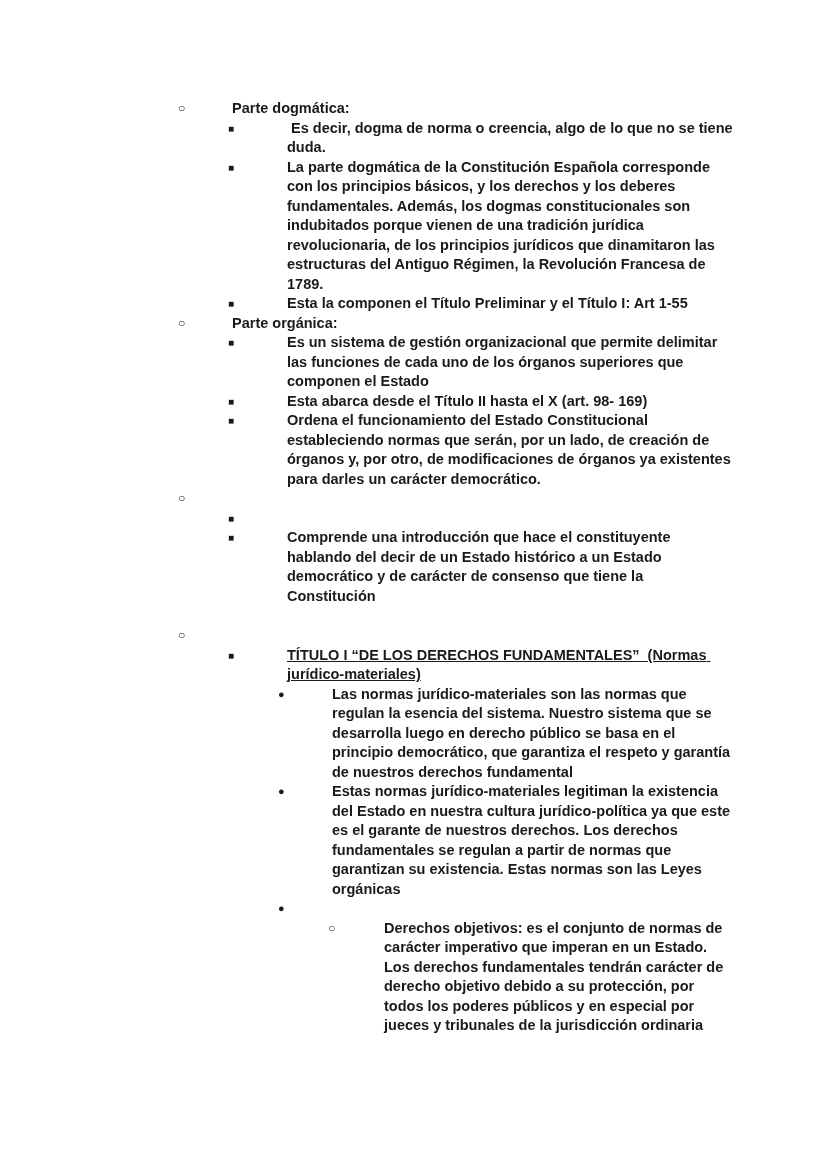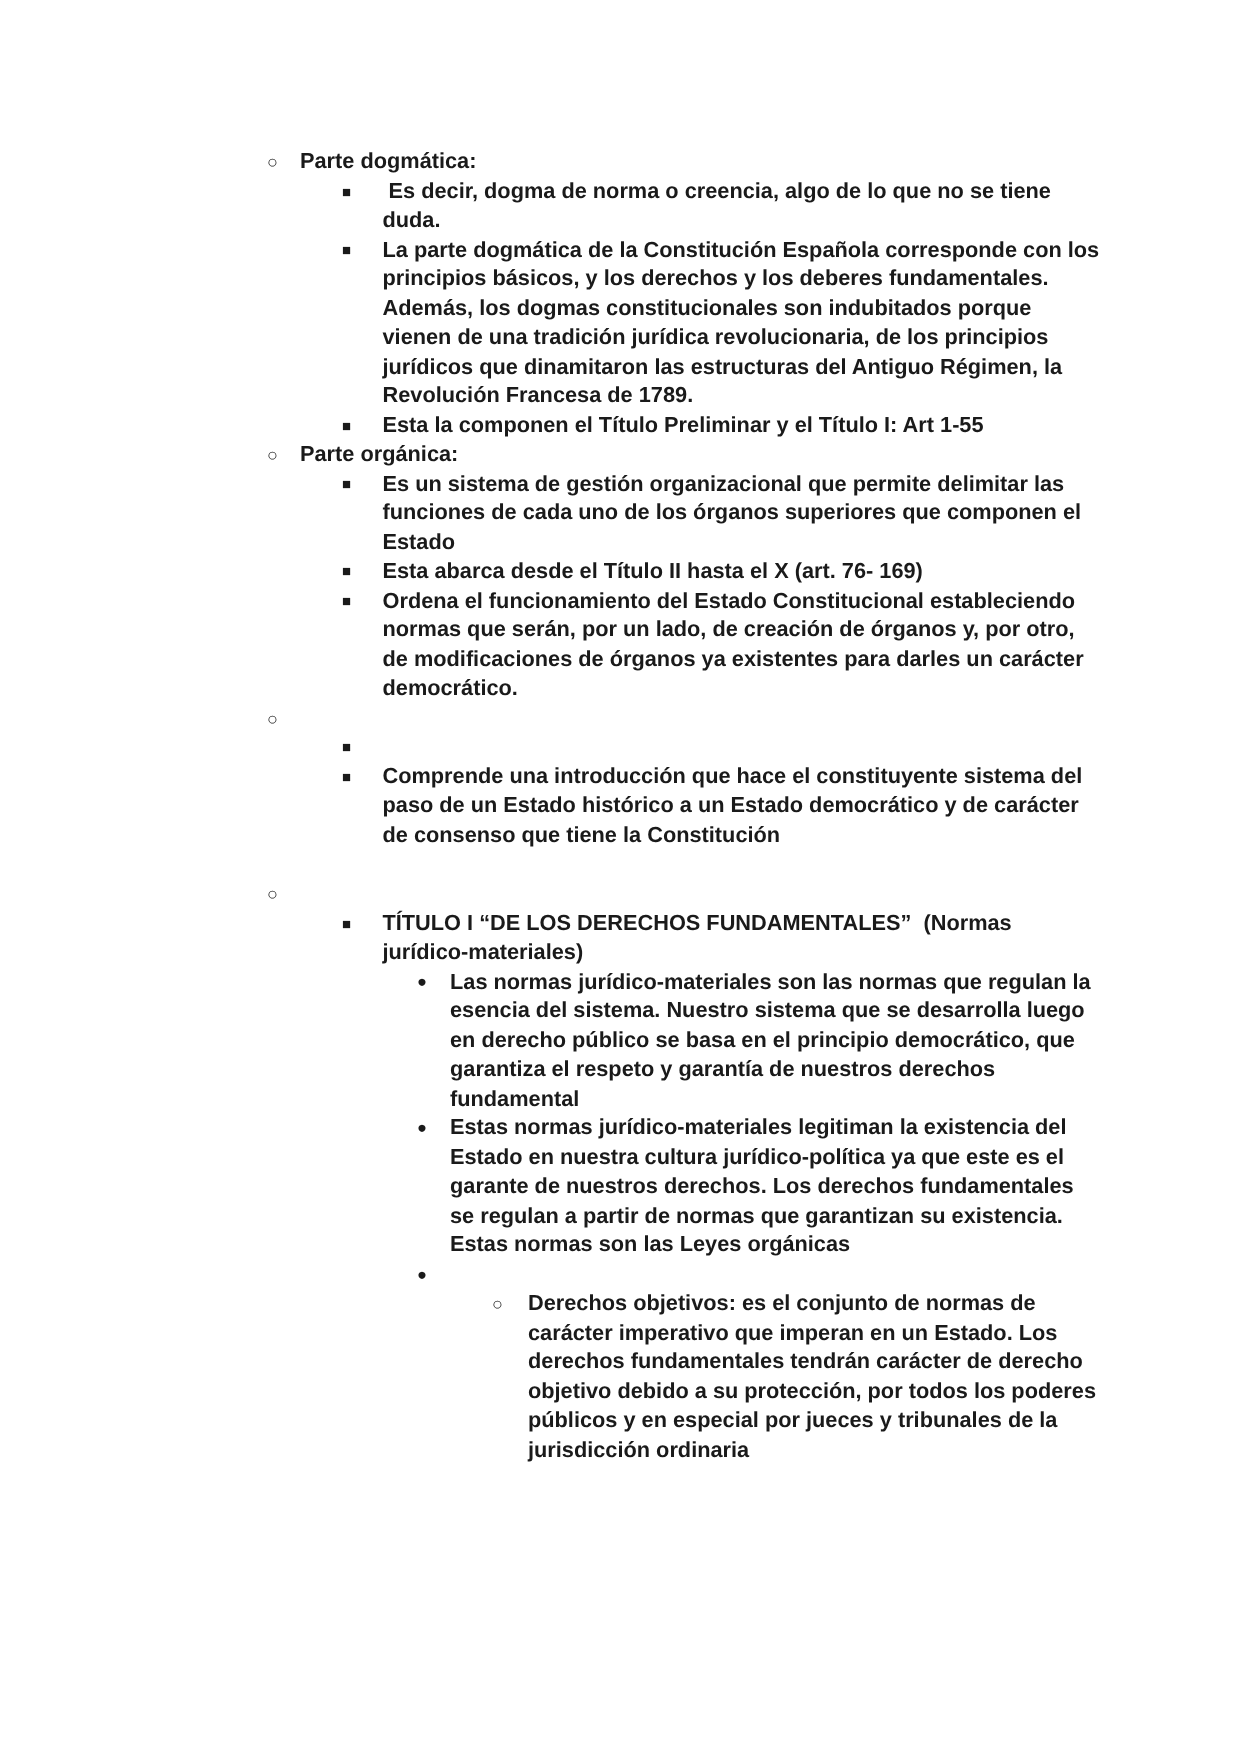--- a/index.html
+++ b/index.html
@@ -23,35 +23,36 @@
     display: flex;
     align-items: flex-start;
     font-weight: bold;
     font-size: 14.5px;
     line-height: 19.5px;
     color: #1a1a1a;
   }
   .li .tx {
     flex: 1 1 auto;
     white-space: pre-wrap;
+    margin-left: 32px;
   }
   .mk {
     flex: 0 0 auto;
     line-height: 19.5px;
     color: #1a1a1a;
   }
   .l1 { padding-left: 178px; }
   .l1 .mk { width: 22px; font-size: 12px; }
   .l2 { padding-left: 228px; }
   .l2 .mk { width: 27px; font-size: 10px; }
   .l3 { padding-left: 278px; }
   .l3 .mk { width: 22px; font-size: 11px; }
   .l4 { padding-left: 328px; }
   .l4 .mk { width: 24px; font-size: 12px; }
-  .u { }
+  .u { text-decoration: underline; }
   .spacer { height: 20px; }
 </style>
 </head>
 <body>
 
 <div class="page">
   <div class="content">
 
     <div class="li l1">
       <span class="mk">○</span>
@@ -78,39 +79,39 @@
       <span class="tx">Parte orgánica:</span>
     </div>
 
     <div class="li l2">
       <span class="mk">■</span>
       <span class="tx">Es un sistema de gestión organizacional que permite delimitar las funciones de cada uno de los órganos superiores que componen el Estado</span>
     </div>
 
     <div class="li l2">
       <span class="mk">■</span>
-      <span class="tx">Esta abarca desde el Título II hasta el X (art. 76- 169)</span>
+      <span class="tx">Esta abarca desde el Título II hasta el X (art. 98- 169)</span>
     </div>
 
     <div class="li l2">
       <span class="mk">■</span>
       <span class="tx">Ordena el funcionamiento del Estado Constitucional estableciendo normas que serán, por un lado, de creación de órganos y, por otro, de modificaciones de órganos ya existentes para darles un carácter democrático.</span>
     </div>
 
     <div class="li l1">
       <span class="mk">○</span>
     </div>
 
     <div class="li l2">
       <span class="mk">■</span>
     </div>
 
     <div class="li l2">
       <span class="mk">■</span>
-      <span class="tx">Comprende una introducción que hace el constituyente sistema del paso de un Estado histórico a un Estado democrático y de carácter de consenso que tiene la Constitución</span>
+      <span class="tx">Comprende una introducción que hace el constituyente hablando del decir de un Estado histórico a un Estado democrático y de carácter de consenso que tiene la Constitución</span>
     </div>
 
     <div class="spacer"></div>
 
     <div class="li l1">
       <span class="mk">○</span>
     </div>
 
     <div class="li l2">
       <span class="mk">■</span>

